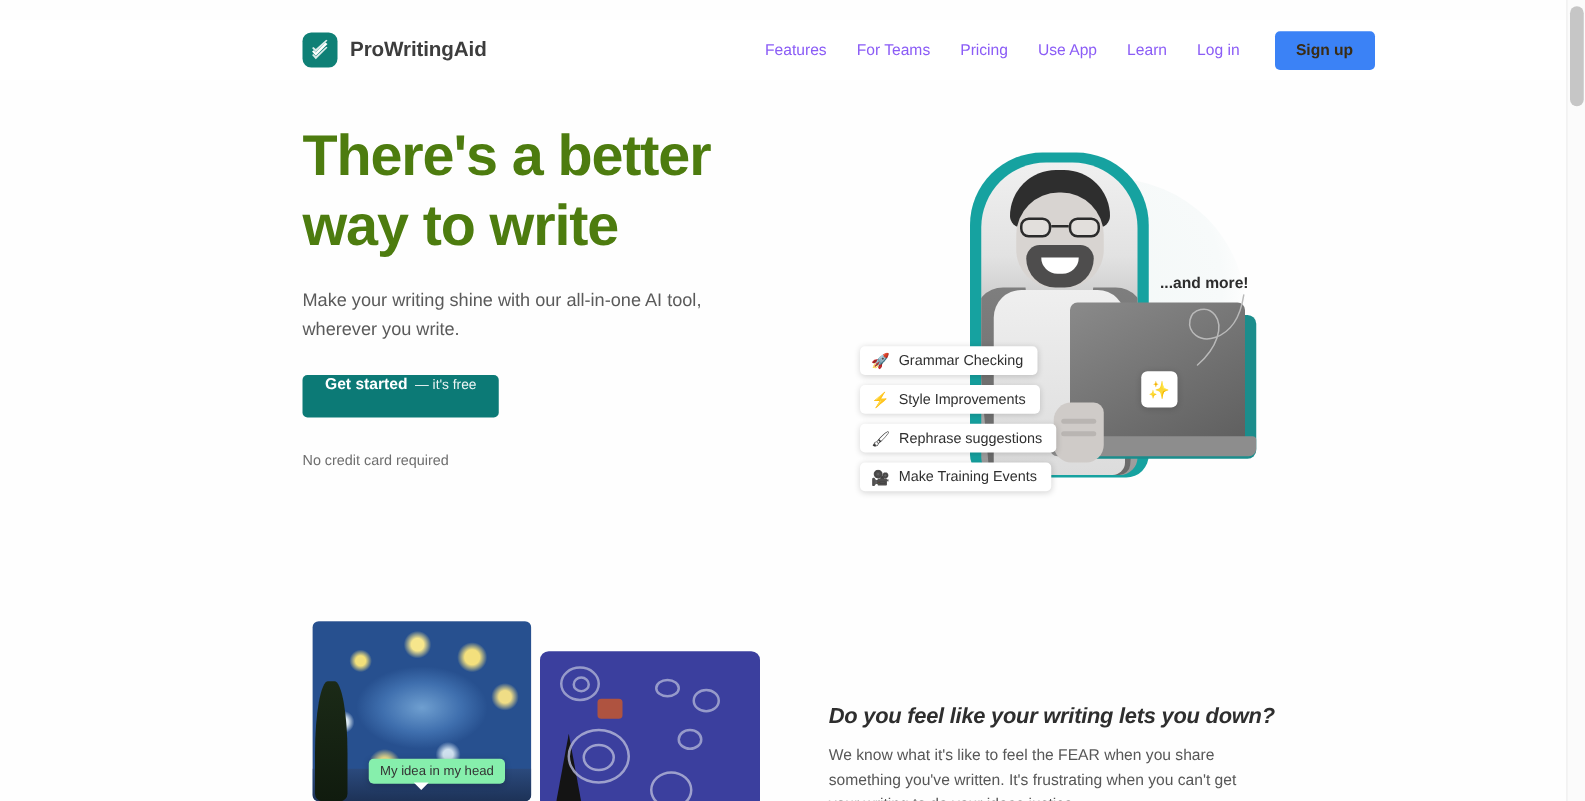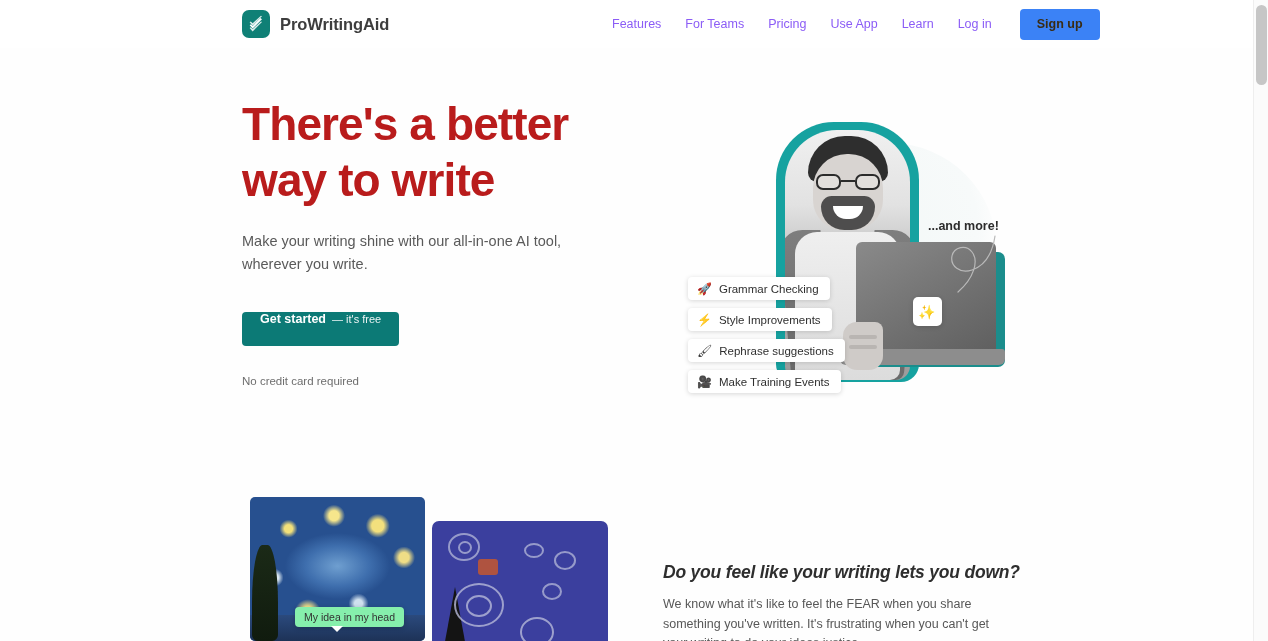--- a/index.html
+++ b/index.html
@@ -24,21 +24,21 @@
     left: 0; top: 0;
     width: 1253px;
     height: 641px;
     overflow: hidden;
     background: #fefefe;
   }
 
   
   .header {
     position: absolute;
-    left: 0; top: 0;
+    left: 0; top: 16px;
     width: 1253px;
     height: 48px;
     background: #ffffff;
     display: flex;
     align-items: center;
   }
 
   .brand {
     position: absolute;
     left: 242px;
@@ -125,34 +125,34 @@
     position: absolute;
     left: 242px;
     top: 48px;
     width: 390px;
   }
 
   .hero-title {
     font-size: 46px;
     line-height: 56px;
     font-weight: bold;
-    color: #b91c1c;
+    color: #4d7c0f;
     letter-spacing: -0.9px;
   }
 
   .hero-sub {
     margin-top: 22px;
     font-size: 14.5px;
     line-height: 23px;
     color: #5a5a5a;
     max-width: 330px;
   }
 
   .hero-ctas {
-    margin-top: 36px;
+    margin-top: 24px;
     display: flex;
     align-items: center;
     gap: 10px;
   }
 
   .btn-primary {
     background: #0c7a76;
     color: #ffffff;
     border: none;
     font-family: inherit;

